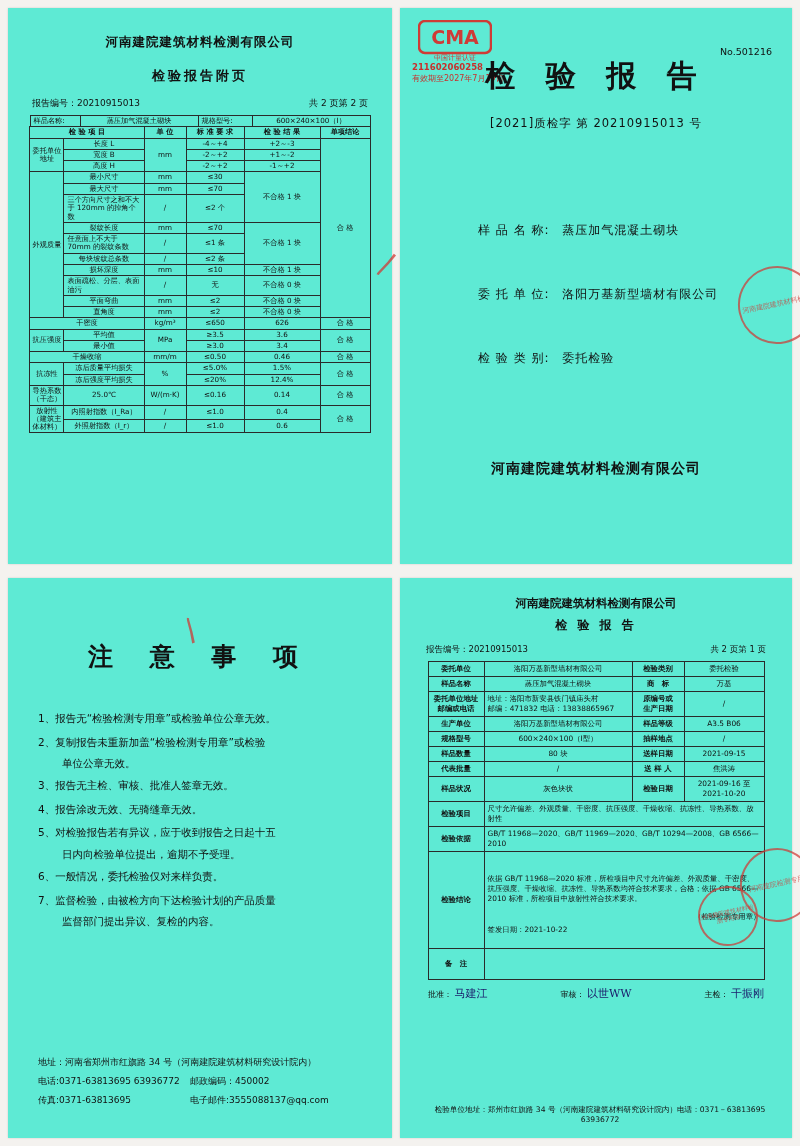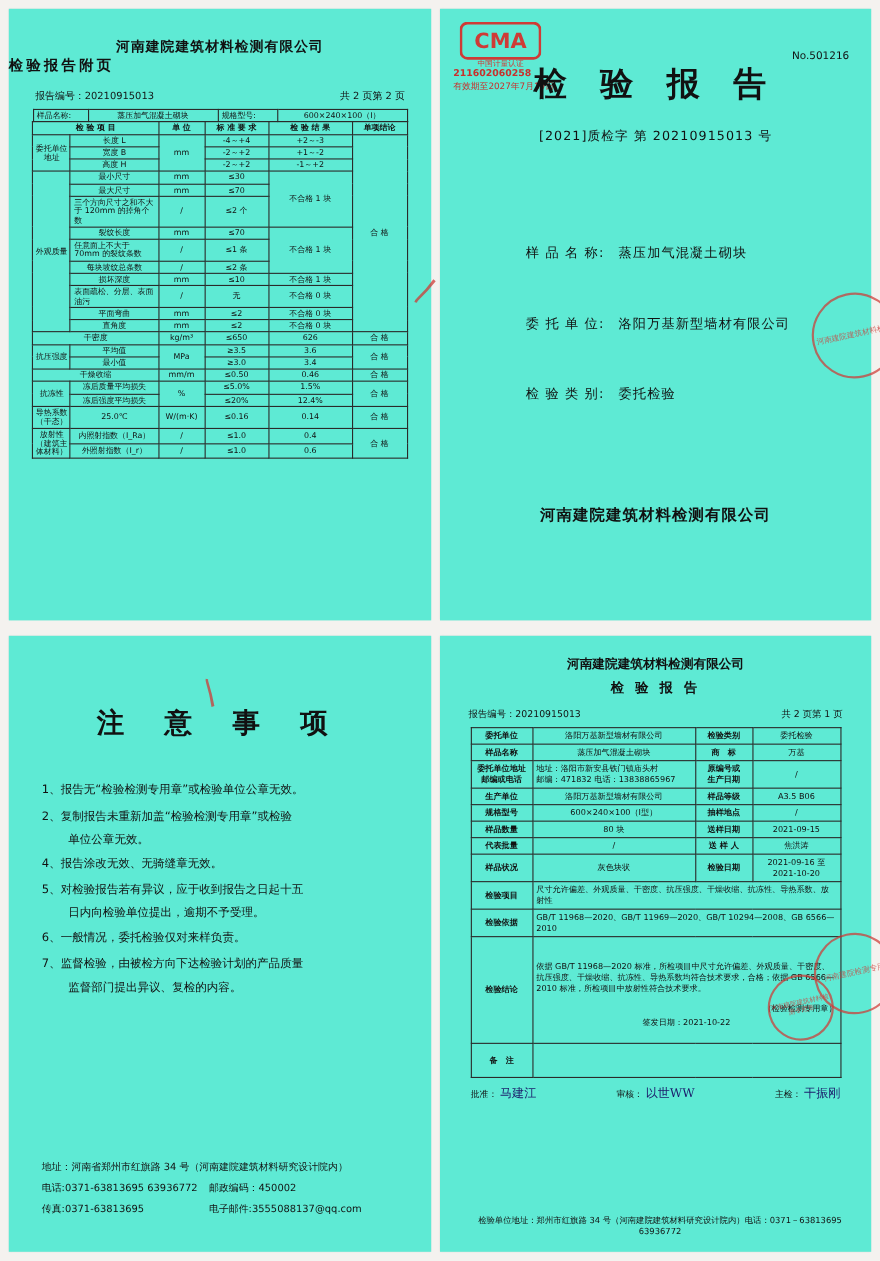--- a/index.html
+++ b/index.html
@@ -14,21 +14,21 @@
   .page{position:absolute;background:#5eead4;box-shadow:0 0 2px rgba(0,0,0,.15);}
   
   #q-tl{left:8px;top:8px;width:384px;height:556px;}
   #q-tr{left:400px;top:8px;width:392px;height:556px;}
   #q-bl{left:8px;top:578px;width:384px;height:560px;}
   #q-br{left:400px;top:578px;width:392px;height:560px;}
 
   
   .tl-head{padding-top:26px;}
   .tl-title1{font-size:12.5px;font-weight:bold;letter-spacing:1px;text-align:center;}
-  .tl-title2{font-size:13px;font-weight:bold;letter-spacing:3px;margin-top:0;}
+  .tl-title2{font-size:13px;font-weight:bold;letter-spacing:3px;text-align:center;margin-top:16px;}
   .tl-meta{display:flex;justify-content:space-between;font-size:9px;padding:12px 24px 5px 24px;}
   table.grid{border-collapse:collapse;width:340px;margin:0 auto;table-layout:fixed;}
   table.grid td{border:1px solid #2a2a2a;font-size:7.2px;line-height:1.15;padding:1px 2px;text-align:center;vertical-align:middle;}
   table.grid td.l{text-align:left;padding-left:3px;}
   .vcell{font-size:7.2px;}
   .hdr td{font-weight:bold;font-size:7.6px;}
 
   
   .cma{position:absolute;left:18px;top:12px;width:92px;height:42px;}
   .cma svg{display:block;}
@@ -297,20 +297,21 @@
 
   <div class="stamp" style="right:-24px;top:258px;width:74px;height:74px;">河南建院建筑材料检测</div>
 </div>
 
 <div class="page" id="q-bl">
   <div class="bl-title">注 意 事 项</div>
   <div class="bl-list">
     <div>1、报告无“检验检测专用章”或检验单位公章无效。</div>
     <div>2、复制报告未重新加盖“检验检测专用章”或检验</div>
     <div class="ind">单位公章无效。</div>
+    <div>3、报告无主检、审核、批准人签章无效。</div>
     <div>4、报告涂改无效、无骑缝章无效。</div>
     <div>5、对检验报告若有异议，应于收到报告之日起十五</div>
     <div class="ind">日内向检验单位提出，逾期不予受理。</div>
     <div>6、一般情况，委托检验仅对来样负责。</div>
     <div>7、监督检验，由被检方向下达检验计划的产品质量</div>
     <div class="ind">监督部门提出异议、复检的内容。</div>
   </div>
 
   <div class="bl-foot">
     <div class="row">
@@ -405,21 +406,21 @@
     </tr>
     <tr>
       <td class="lbl">检验依据</td>
       <td colspan="3">GB/T 11968—2020、GB/T 11969—2020、GB/T 10294—2008、GB 6566—2010</td>
     </tr>
     <tr>
       <td class="lbl" style="height:92px">检验结论</td>
       <td colspan="3" style="position:relative;vertical-align:top;padding-top:22px">
         <span>依据 GB/T 11968—2020 标准，所检项目中尺寸允许偏差、外观质量、干密度、抗压强度、干燥收缩、抗冻性、导热系数均符合技术要求，合格；依据 GB 6566—2010 标准，所检项目中放射性符合技术要求。</span>
         <div style="text-align:right;margin-top:8px">（检验检测专用章）</div>
-        <div style="text-align:center;margin-top:3px">签发日期：2021-10-22</div>
+        <div style="text-align:left;margin-top:3px">签发日期：2021-10-22</div>
         <div class="stamp" style="right:6px;bottom:2px;width:56px;height:56px;font-size:6px">河南建院建筑材料检测专用章</div>
       </td>
     </tr>
     <tr>
       <td class="lbl" style="height:26px">备　注</td>
       <td colspan="3"></td>
     </tr>
   </tbody>
     </table>
 

